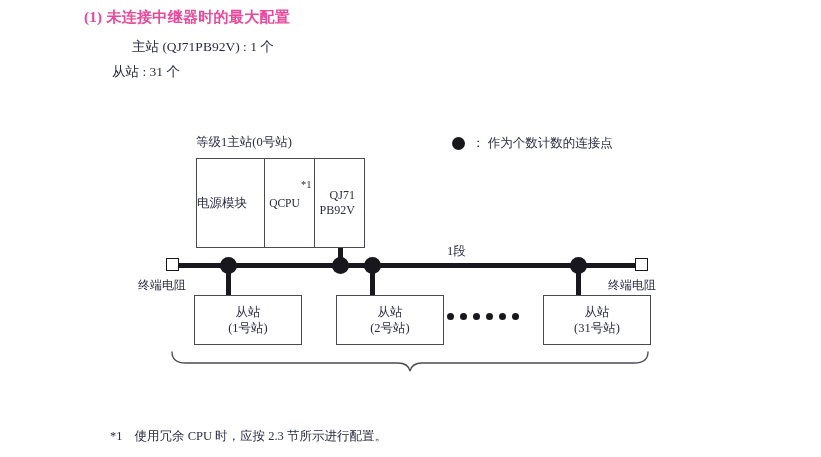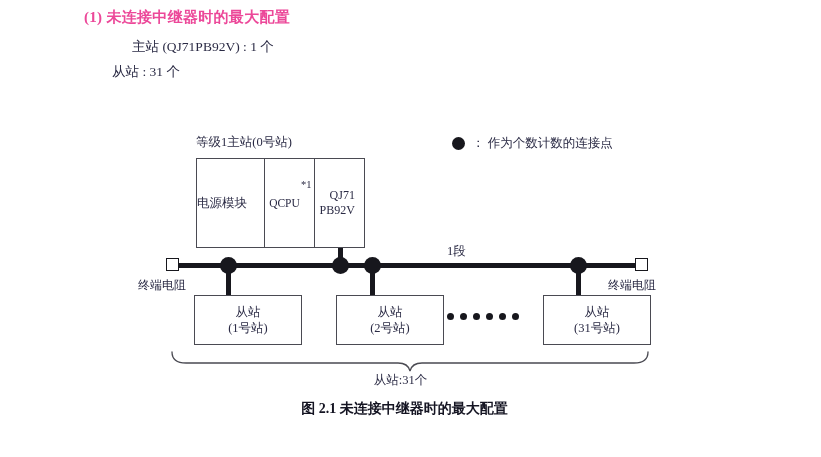--- a/index.html
+++ b/index.html
@@ -317,22 +317,19 @@
     <span></span>
     <span></span>
     <span></span>
   </div>
 
   <div class="brace-wrap">
     <svg width="480" height="22" viewBox="0 0 480 22">
       <path d="M 2,2 Q 2,13 16,13 L 228,13 Q 238,13 240,21 Q 242,13 252,13 L 464,13 Q 478,13 478,2" fill="none" stroke="#4a4a52" stroke-width="1.3" stroke-linecap="round"></path>
     </svg>
   </div>
-  <div class="brace-label">
-    <span>从站:31个</span>
-  </div>
-
-  <div class="caption">
-    <span>图 2.1  未连接中继器时的最大配置</span>
-  </div>
-
+
+
+  <div class="footnote">
+    <span class="fn-mark">*1</span><span>使用冗余 CPU 时，应按 2.3 节所示进行配置。</span>
+  </div>
 
 </div>
 
 </body></html>

